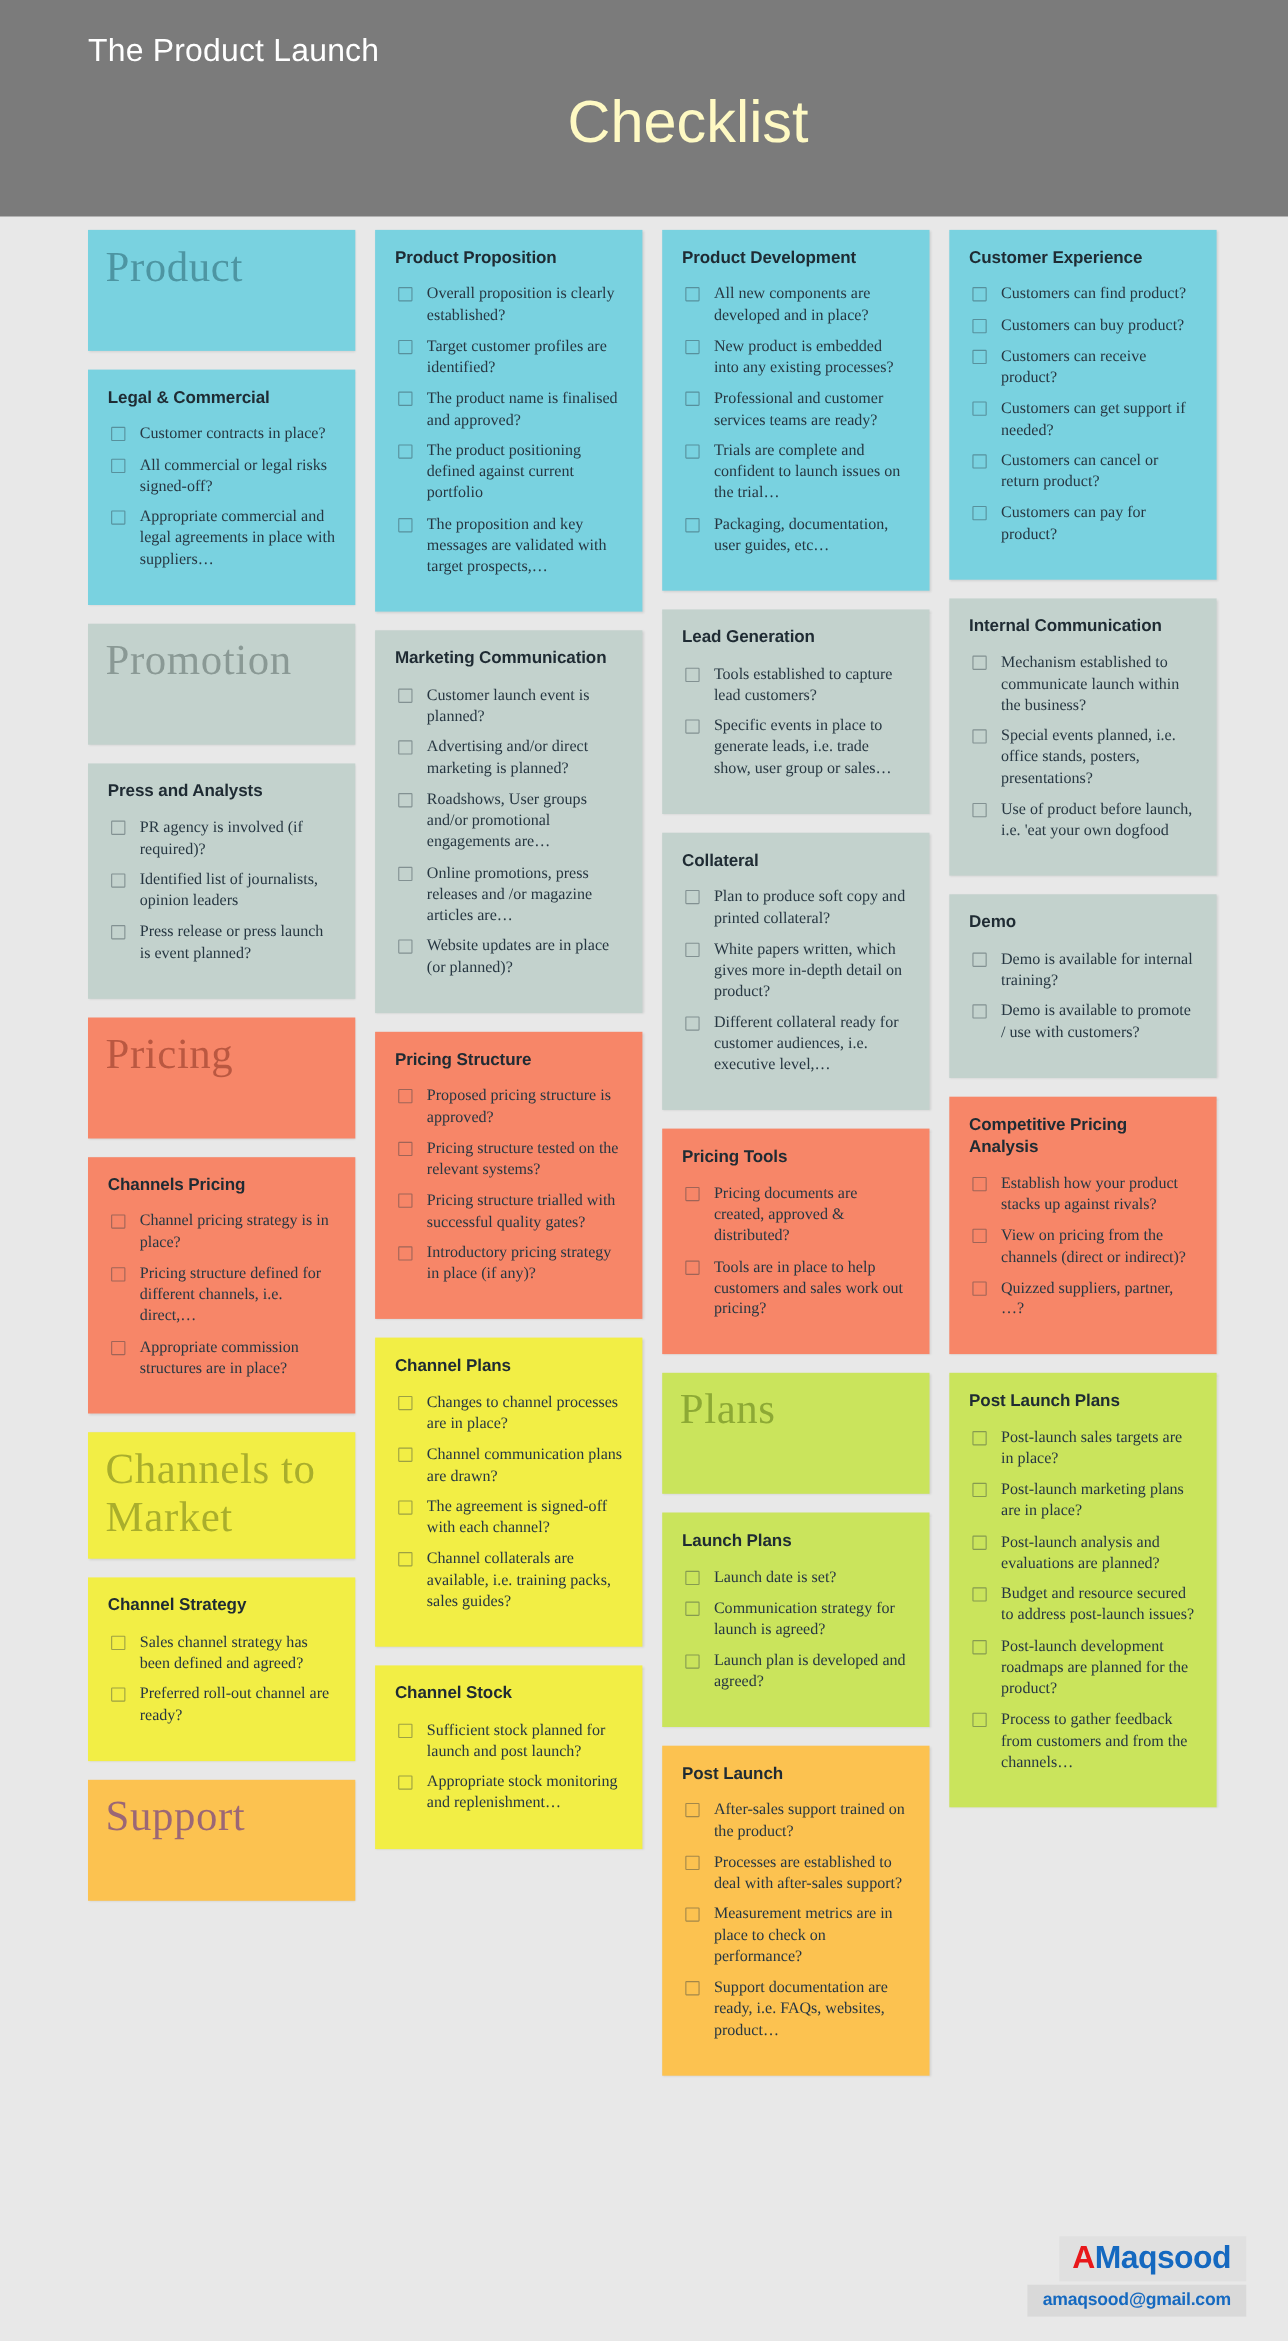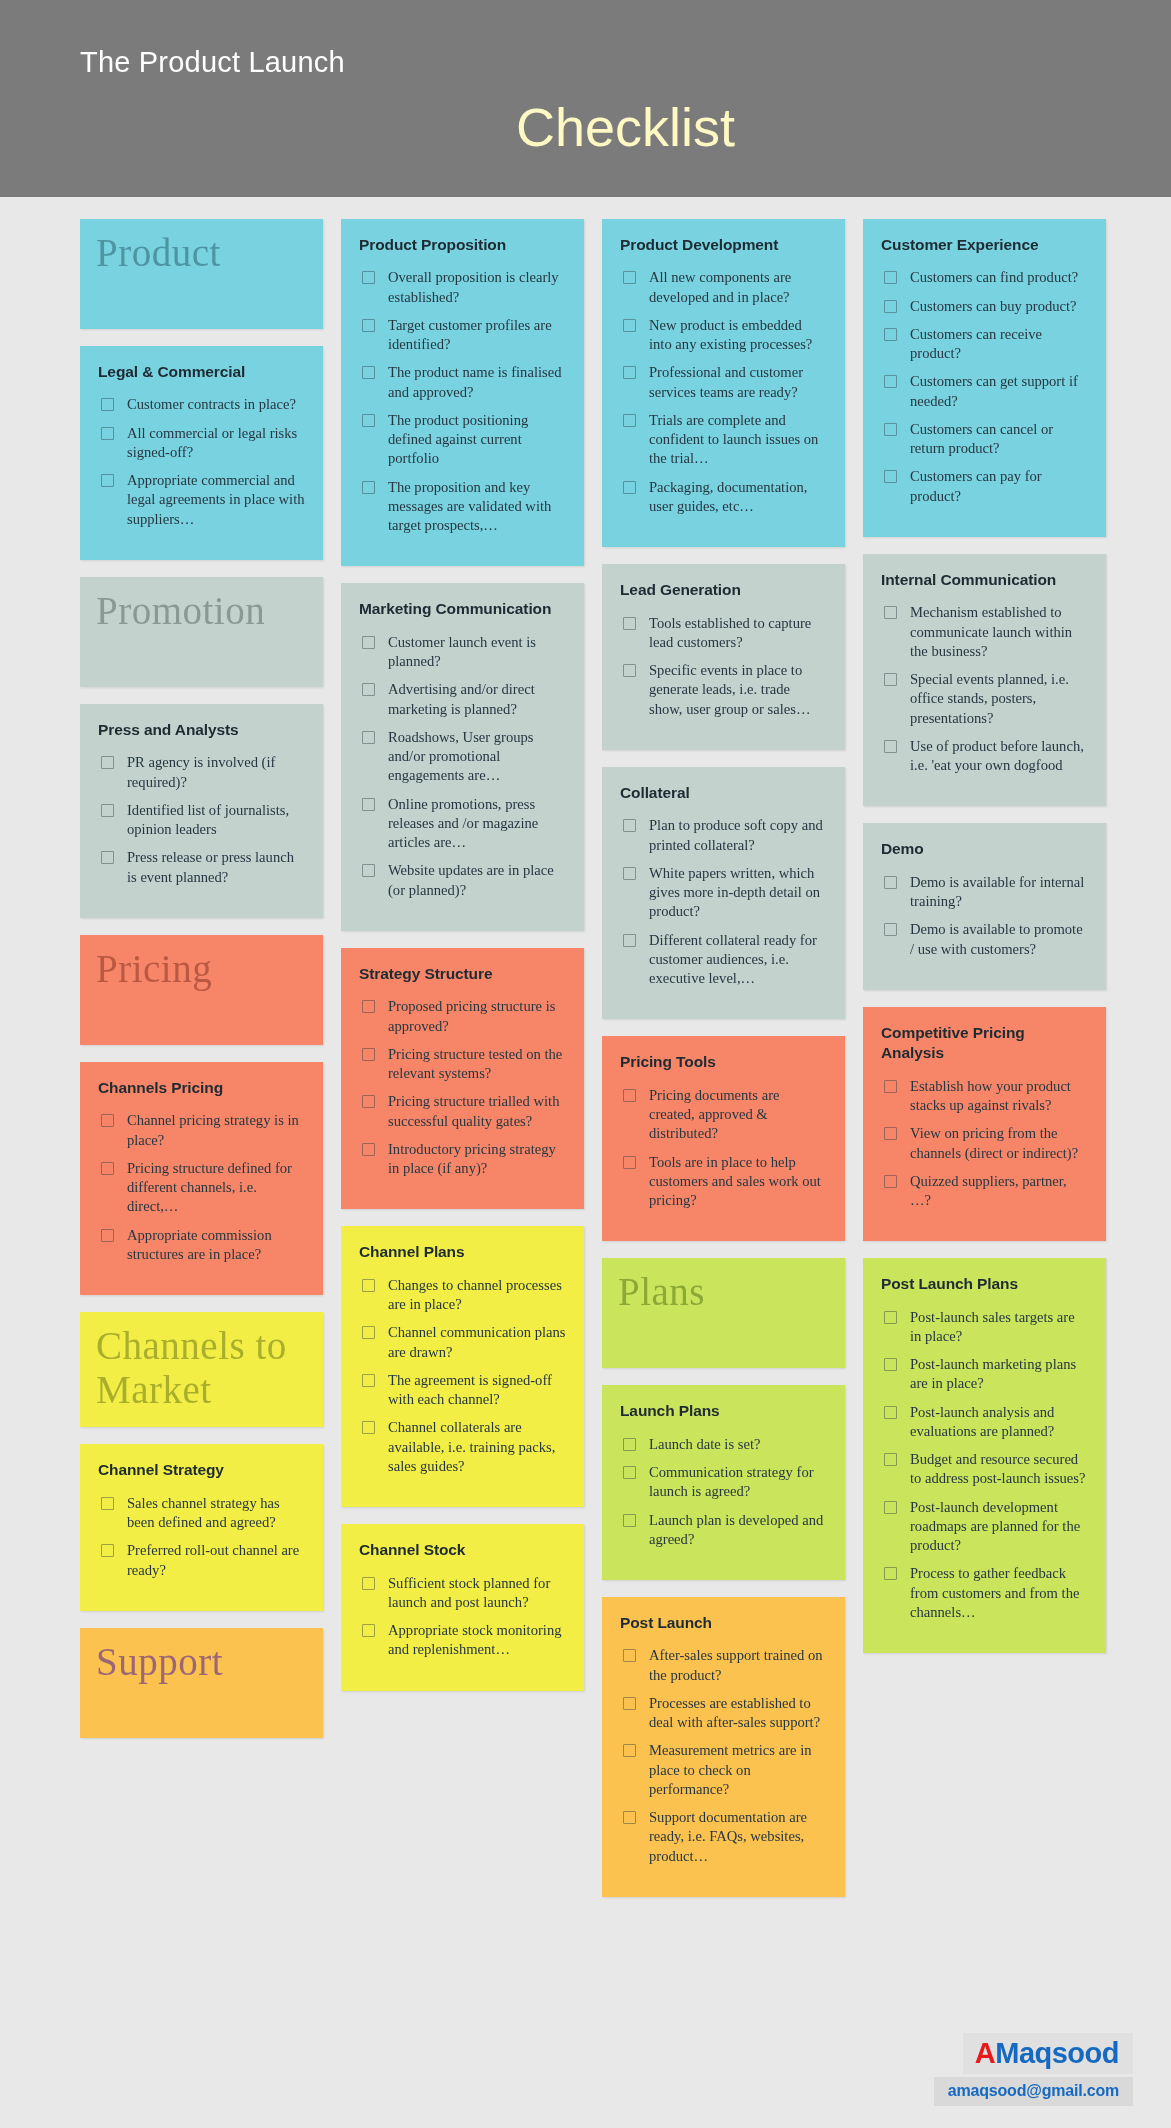--- a/index.html
+++ b/index.html
@@ -16,36 +16,36 @@
     height: 197px;
     padding: 28px 0 0 80px;
   }
   .header-sub {
     font-family: "Liberation Sans", sans-serif;
     font-size: 29px;
     color: #ffffff;
     font-weight: 400;
     letter-spacing: .2px;
     line-height: 1.3;
-    margin-top: 16px;
+    margin-top: 0;
   }
   .header-title {
     font-family: "Liberation Sans", sans-serif;
     font-size: 54px;
     color: #fef9c3;
     font-weight: 400;
     line-height: 1.25;
     margin-top: 12px;
     text-align: center;
   }
 
   
   .board {
     position: relative;
-    padding: 22px 0 0 0;
+    padding: 12px 0 0 0;
     background: #e8e8e8;
   }
   .columns {
     display: flex;
     gap: 18px;
     padding: 0 76px 0 80px;
     align-items: flex-start;
   }
   .col { width: 243px; flex: 0 0 243px; }
 
@@ -282,21 +282,21 @@
               <span class="cb"></span>
               <span class="itxt">Online promotions, press releases and /or magazine articles are…</span>
             </li>
             <li>
               <span class="cb"></span>
               <span class="itxt">Website updates are in place (or planned)?</span>
             </li>
           </ul>
         </div>
         <div class="card c-coral">
-          <div class="card-title">Strategy Structure</div>
+          <div class="card-title">Pricing Structure</div>
           <ul class="items">
             <li>
               <span class="cb"></span>
               <span class="itxt">Proposed pricing structure is approved?</span>
             </li>
             <li>
               <span class="cb"></span>
               <span class="itxt">Pricing structure tested on the relevant systems?</span>
             </li>
             <li>

